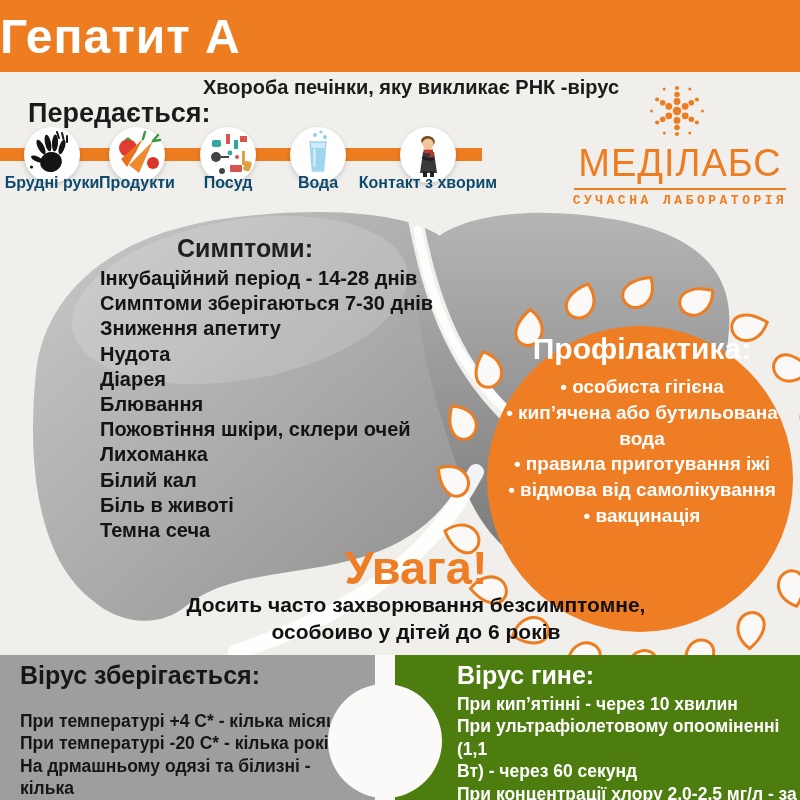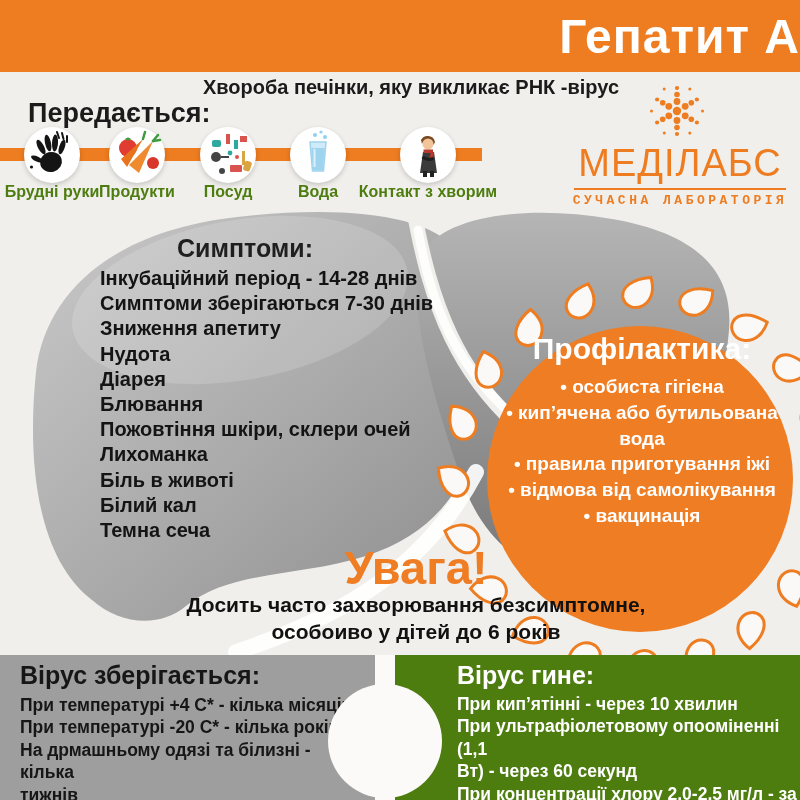--- a/index.html
+++ b/index.html
@@ -1,33 +1,33 @@
 <!DOCTYPE html>
 <html><head>
 <meta charset="utf-8">
 <style>
   html,body{margin:0;padding:0;background:#d8d8d8;}
   .page{position:relative;width:800px;height:800px;background:#f0efec;overflow:hidden;
         font-family:"Liberation Sans",sans-serif;-webkit-font-smoothing:antialiased;}
 
   
   .banner{position:absolute;top:0;left:0;width:800px;height:72px;background:#ee7c20;z-index:2;
-          display:flex;align-items:center;justify-content:flex-end;}
+          display:flex;align-items:center;justify-content:flex-start;}
   .banner h1{margin:0;color:#ffffff;font-size:48px;font-weight:bold;letter-spacing:1px;}
   .subtitle{position:absolute;top:76px;left:0;width:780px;text-align:center;
             font-size:20px;font-weight:bold;color:#1b1b1b;z-index:2;margin-left:21px;}
 
   
   .trans-heading{position:absolute;top:98px;left:28px;font-size:27px;font-weight:bold;color:#1b1b1b;z-index:2;}
   .trans-line{position:absolute;top:148px;left:0;width:482px;height:13px;background:#ee7c20;z-index:2;}
   .icon-circle{position:absolute;top:127px;width:56px;height:56px;border-radius:50%;background:#ffffff;
                box-shadow:0 2px 5px rgba(0,0,0,.18);z-index:3;}
   .icon-circle svg{position:absolute;inset:0;}
-  .trans-label{position:absolute;top:183px;transform:translateX(-50%);font-size:16px;font-weight:bold;
-               color:#4d7c0f;white-space:nowrap;z-index:3;}
+  .trans-label{position:absolute;top:174px;transform:translateX(-50%);font-size:16px;font-weight:bold;
+               color:#0c4a6e;white-space:nowrap;z-index:3;}
 
   
   .logo{position:absolute;top:82px;left:565px;width:230px;text-align:center;z-index:3;}
   .logo-name{color:#ee7c20;font-size:38px;line-height:1.05;letter-spacing:1px;}
   .logo-rule{width:212px;border-top:2px solid #ee7c20;margin:4px auto 3px auto;}
   .logo-tagline{color:#ee7c20;font-size:13px;letter-spacing:3.5px;font-weight:bold;font-family:Liberation Mono, monospace;}
 
   
   #art{position:absolute;inset:0;z-index:1;}
 
@@ -43,21 +43,21 @@
 
   
   .attention{position:absolute;top:543px;left:16px;width:800px;text-align:center;z-index:2;}
   .attention h2{margin:0;font-size:47px;font-weight:bold;color:#ef7d23;line-height:1.05;}
   .attention .line{font-size:21px;font-weight:bold;color:#111111;line-height:1.26;}
 
   
   .bottom{position:absolute;left:0;top:655px;width:800px;height:145px;z-index:4;}
   .panel-gray{position:absolute;left:0;top:0;width:375px;height:145px;background:#9e9e9e;
               padding:6px 0 0 20px;box-sizing:border-box;color:#161616;}
-  .panel-gray h3{margin:0 0 4px 0;font-size:25px;font-weight:bold;}
+  .panel-gray h3{margin:0 0 20px 0;font-size:25px;font-weight:bold;}
   .panel-gray .line{font-size:17.5px;font-weight:bold;line-height:22.4px;white-space:nowrap;}
   .stem{position:absolute;left:375px;top:0;width:20px;height:145px;background:#fbfaf8;}
   .panel-orange{position:absolute;left:395px;top:0;width:405px;height:145px;background:#4d7c0f;
                 padding:6px 0 0 62px;box-sizing:border-box;color:#ffffff;}
   .panel-orange h3{margin:0 0 3px 0;font-size:25px;font-weight:bold;}
   .panel-orange .line{font-size:17.5px;font-weight:bold;line-height:22.4px;white-space:nowrap;}
   .divider-circle{position:absolute;left:328px;top:29px;width:114px;height:114px;border-radius:50%;background:#fbfaf8;}
 </style>
 </head>
 <body>
@@ -237,22 +237,22 @@
   <div class="symptoms-heading">Симптоми:</div>
   <div class="symptoms-list">
     <div>Інкубаційний період - 14-28 днів</div>
     <div>Симптоми зберігаються 7-30 днів</div>
     <div>Зниження апетиту</div>
     <div>Нудота</div>
     <div>Діарея</div>
     <div>Блювання</div>
     <div>Пожовтіння шкіри, склери очей</div>
     <div>Лихоманка</div>
+    <div>Білий кал</div>
     <div>Біль в животі</div>
-    <div>Білий кал</div>
     <div>Темна сеча</div>
   </div>
 
   <div class="prevention">
     <h2>Профілактика:</h2>
     <div class="item">• особиста гігієна</div>
     <div class="item">• кип’ячена або бутильована вода</div>
     <div class="item">• правила приготування іжі</div>
     <div class="item">• відмова від самолікування</div>
     <div class="item">• вакцинація</div>

